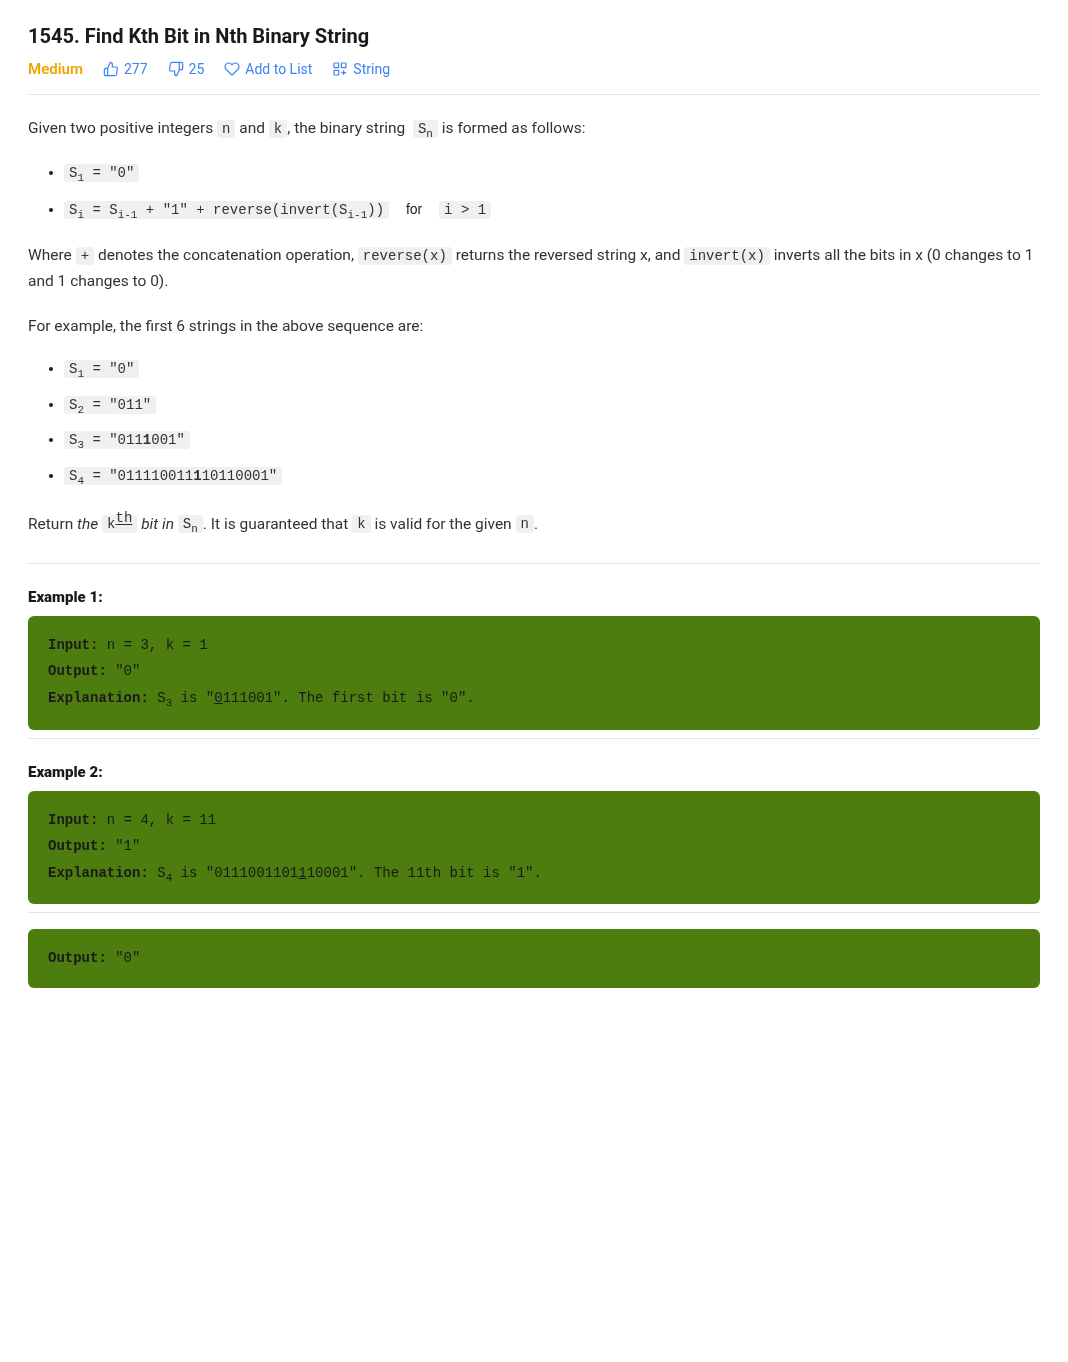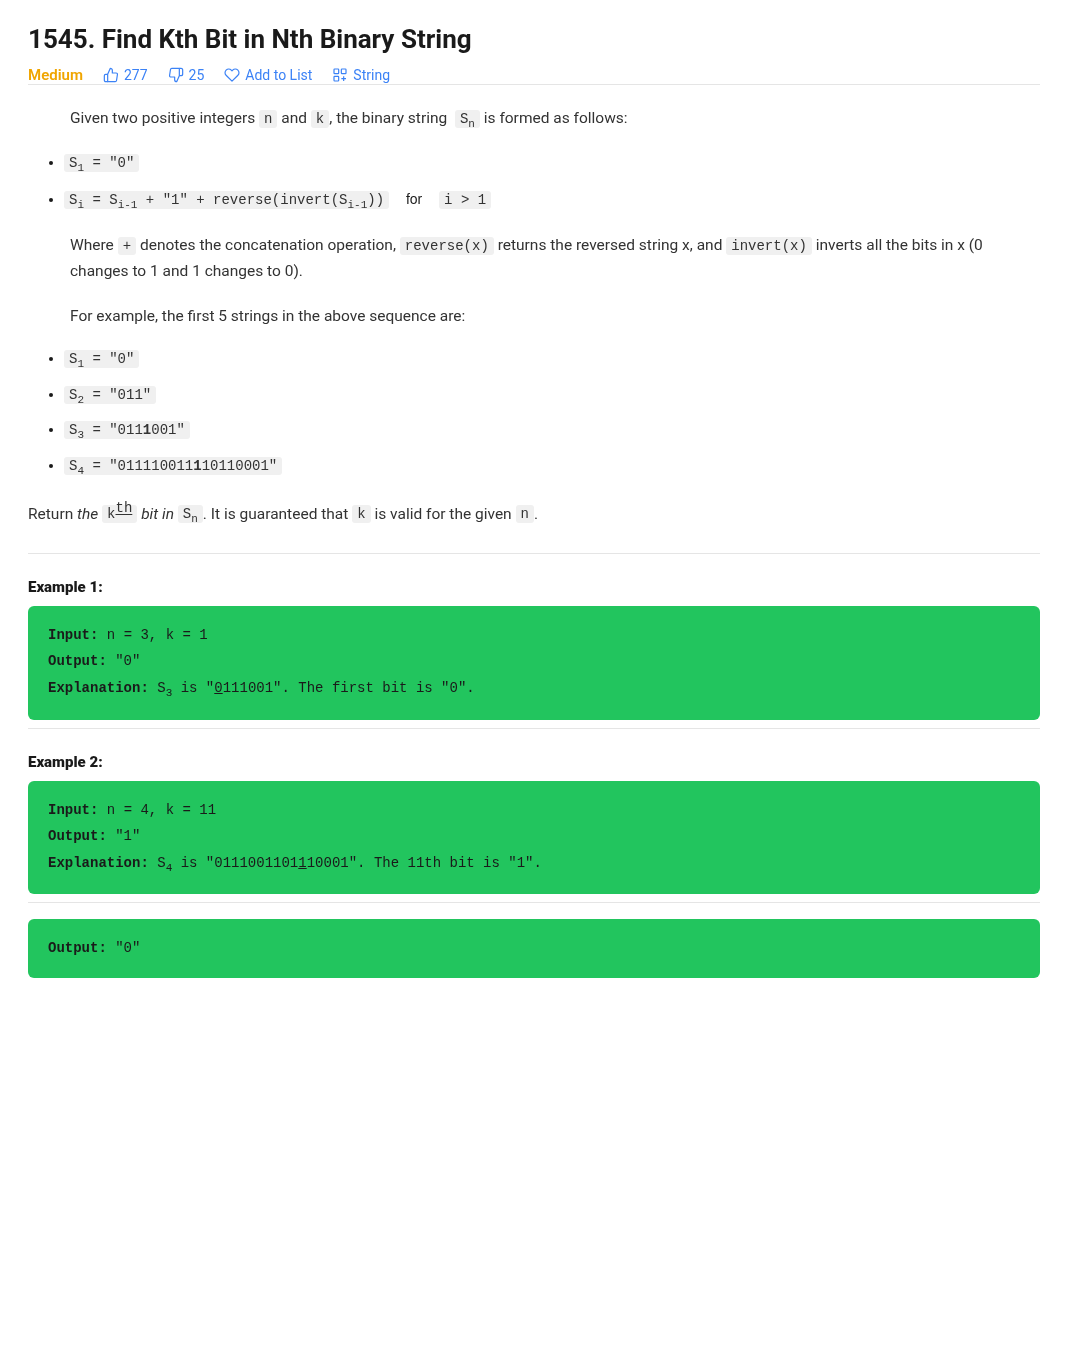--- a/index.html
+++ b/index.html
@@ -6,30 +6,31 @@
     body {
       font-family: -apple-system, BlinkMacSystemFont, "Segoe UI", Roboto, sans-serif;
       font-size: 16px;
       color: #1a1a1a;
       background: #fff;
       padding: 24px 28px;
       max-width: 1068px;
     }
 
     .page-title {
-      font-size: 26px;
+      font-size: 20px;
       font-weight: 700;
       color: #1a1a1a;
       margin-bottom: 12px;
     }
 
     .meta-bar {
       display: flex;
       align-items: center;
       gap: 20px;
+      padding-bottom: 16px;
       border-bottom: 1px solid #e5e5e5;
       margin-bottom: 20px;
       flex-wrap: wrap;
     }
 
     .difficulty-badge {
       color: #f0a500;
       font-weight: 600;
       font-size: 15px;
     }
@@ -49,21 +50,20 @@
       fill: none;
       stroke: currentColor;
       stroke-width: 1.8;
     }
 
     .content-section {
       margin-bottom: 18px;
       line-height: 1.7;
       font-size: 15.5px;
       color: #333;
-      margin-left: 42px;
     }
 
     code, .inline-code {
       font-family: "SFMono-Regular", Consolas, "Liberation Mono", Menlo, monospace;
       background: #f0f0f0;
       padding: 1px 5px;
       border-radius: 3px;
       font-size: 14px;
       color: #333;
     }
@@ -75,21 +75,21 @@
     }
 
     .bullet-list li {
       margin-bottom: 8px;
       font-family: "SFMono-Regular", Consolas, "Liberation Mono", Menlo, monospace;
       font-size: 14px;
       line-height: 1.8;
     }
 
     .example-block {
-      background: #22c55e;
+      background: #4d7c0f;
       border-radius: 6px;
       padding: 16px 20px;
       margin-bottom: 8px;
       font-family: "SFMono-Regular", Consolas, "Liberation Mono", Menlo, monospace;
       font-size: 14px;
       line-height: 1.9;
     }
 
     .example-label {
       font-weight: 700;
@@ -190,21 +190,21 @@
   <p>
     Where <code>+</code> denotes the concatenation operation,
     <code>reverse(x)</code>
     returns the reversed string x, and
     <code>invert(x)</code>
     inverts all the bits in x (0 changes to 1 and 1 changes to 0).
   </p>
 </div>
 
 <div class="content-section">
-  <p>For example, the first 5 strings in the above sequence are:</p>
+  <p>For example, the first 6 strings in the above sequence are:</p>
 </div>
 
 <ul class="bullet-list">
   <li><code>S<sub>1</sub> = "0"</code></li>
   <li><code>S<sub>2</sub> = "011"</code></li>
   <li><code>S<sub>3</sub> = "011<strong>1</strong>001"</code></li>
   <li><code>S<sub>4</sub> = "011110011<strong>1</strong>10110001"</code></li>
 </ul>
 
 <div class="return-line">

